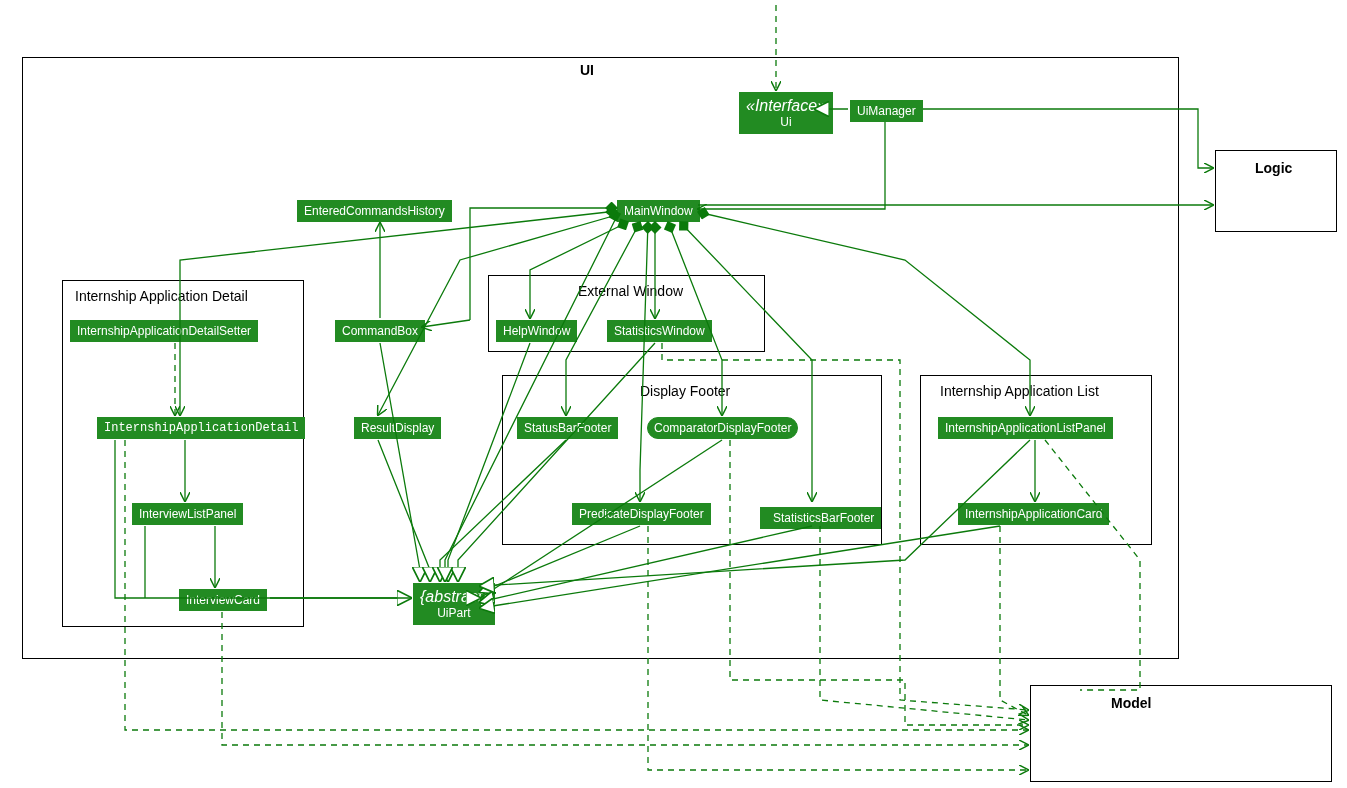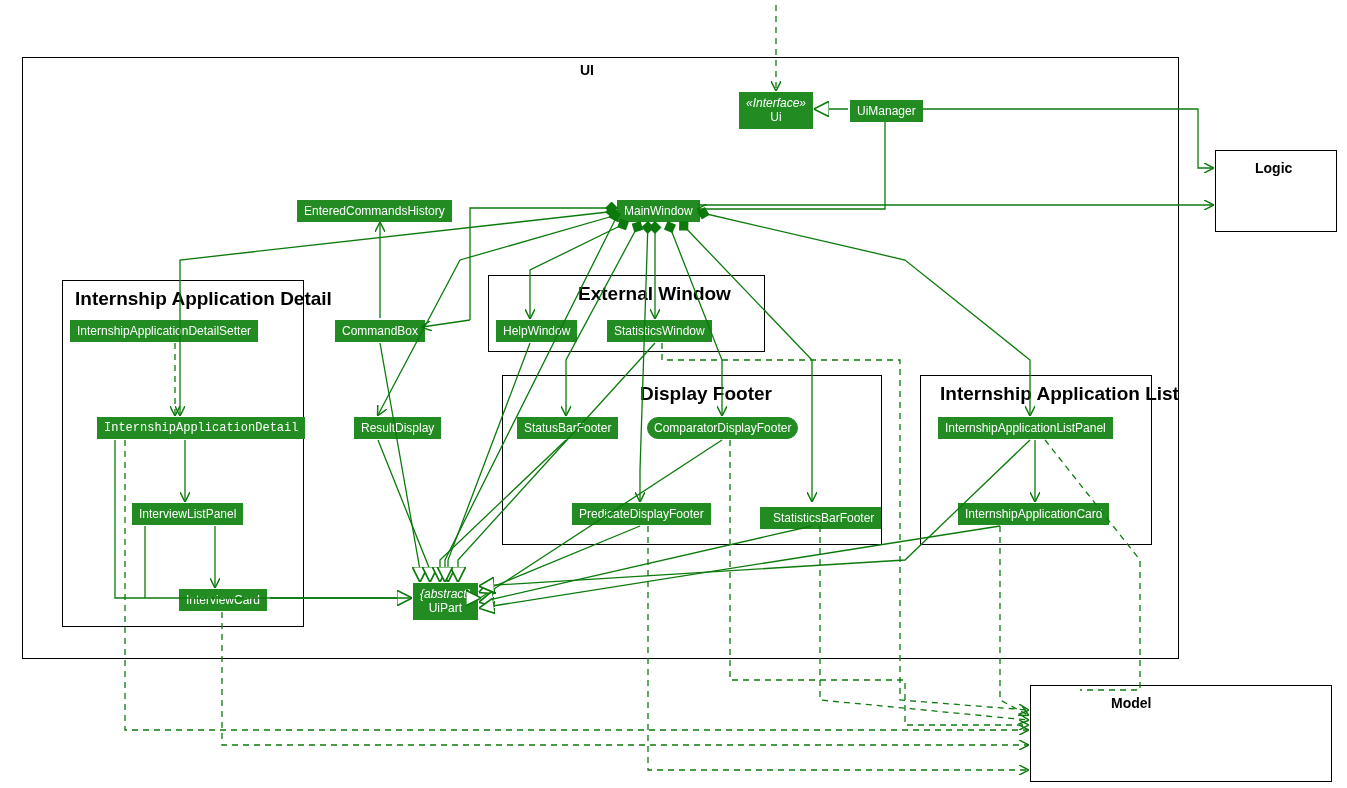--- a/index.html
+++ b/index.html
@@ -1,23 +1,23 @@
 <!DOCTYPE html>
 <html><head>
 <meta charset="utf-8">
 <style>
   html,body{margin:0;padding:0;background:#fff;font-family:Helvetica,Arial,sans-serif;font-size:12px;color:#000;}
   .canvas{position:relative;width:1347px;height:788px;}
   .pkg{position:absolute;border:1.5px solid #000;background:transparent;}
   .pkg-label{position:absolute;font-weight:bold;font-size:14px;}
   .class{position:absolute;background:#228b22;color:#fff;border:1.5px solid #228b22;padding:3px 6px;text-align:center;font-size:12px;line-height:1.2;white-space:nowrap;}
-  .class .stereo{font-style:italic;font-size:12px;}
+  .class .stereo{font-style:italic;font-size:16px;}
   .class .name{font-style:normal;}
   .grp{position:absolute;border:1.5px solid #000;}
-  .grp-label{position:absolute;font-weight:bold;font-size:19px;}
+  .grp-label{position:absolute;font-weight:normal;font-size:14px;}
   svg{position:absolute;left:0;top:0;pointer-events:none;}
 </style>
 </head>
 <body>
 
 <div class="canvas">
 
   <div class="pkg" style="left:22px;top:57px;width:1155px;height:600px;"></div>
   <div class="pkg-label" style="left:580px;top:62px;">UI</div>
 

